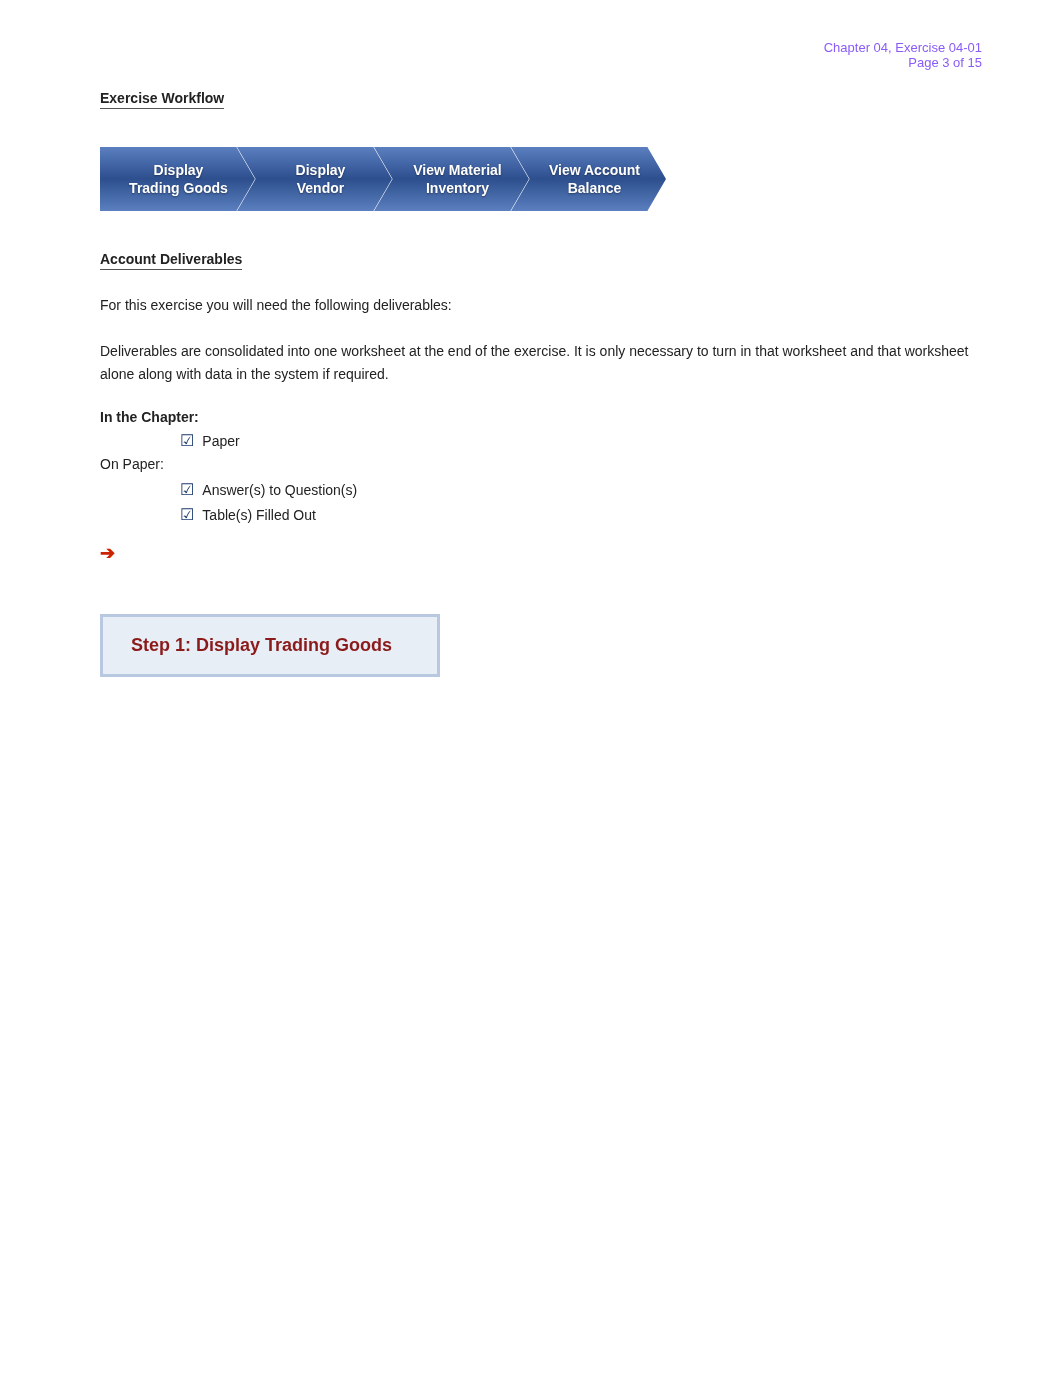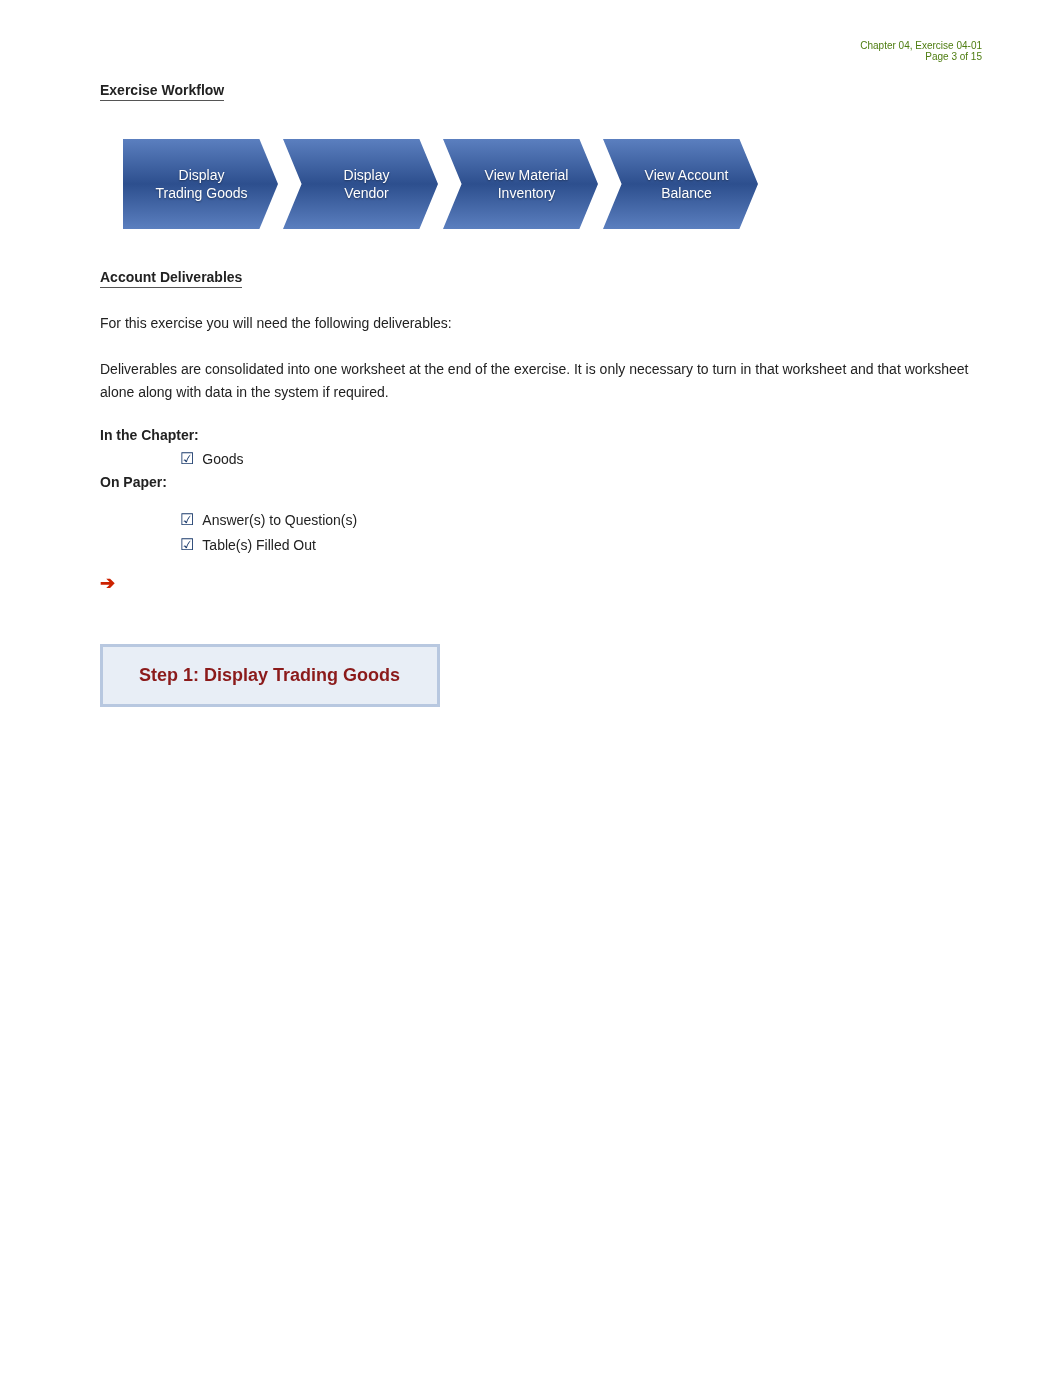--- a/index.html
+++ b/index.html
@@ -9,22 +9,22 @@
       font-family: Arial, sans-serif;
       font-size: 14px;
       color: #222;
       width: 1062px;
       min-height: 1377px;
       padding: 40px 80px 60px 100px;
     }
 
     .header-right {
       text-align: right;
-      font-size: 10px;
-      color: #4d7c0f;
+      font-size: 13px;
+      color: #8b5cf6;
       margin-bottom: 20px;
     }
 
     .section-heading {
       font-size: 14px;
       font-weight: bold;
       color: #222;
       border-bottom: 1.5px solid #555;
       display: inline-block;
       padding-bottom: 2px;
@@ -37,32 +37,31 @@
       align-items: center;
       margin: 10px 0 40px 0;
       gap: 0;
     }
 
     .arrow-step {
       position: relative;
       background: linear-gradient(180deg, #5b7fbf 0%, #2d4f8e 50%, #5b7fbf 100%);
       color: #fff;
       font-size: 14px;
-      font-weight: normal;
+      font-weight: bold;
       text-align: center;
       padding: 22px 18px 22px 30px;
       min-width: 155px;
-      height: 90px;
+      height: 64px;
       display: flex;
       align-items: center;
       justify-content: center;
       clip-path: polygon(0% 0%, 88% 0%, 100% 50%, 88% 100%, 0% 100%, 12% 50%);
       margin-right: -18px;
       z-index: 1;
-      margin-left: 23px;
     }
 
     .arrow-step:first-child {
       clip-path: polygon(0% 0%, 88% 0%, 100% 50%, 88% 100%, 0% 100%);
       padding-left: 20px;
       z-index: 4;
     }
 
     .arrow-step:nth-child(2) { z-index: 3; }
     .arrow-step:nth-child(3) { z-index: 2; }
@@ -89,23 +88,23 @@
       margin-bottom: 24px;
     }
 
     .in-system-label {
       font-weight: bold;
       font-size: 14px;
       margin-bottom: 6px;
     }
 
     .on-paper-label {
-      font-weight: bold;
-      font-size: 14px;
-      margin-bottom: 20px;
+      font-weight: normal;
+      font-size: 14px;
+      margin-bottom: 8px;
     }
 
     .checklist-item {
       display: flex;
       align-items: center;
       gap: 8px;
       margin-bottom: 6px;
       padding-left: 80px;
     }
 
@@ -137,21 +136,21 @@
       color: #222;
     }
 
     
     .step-box {
       background: #e8eef6;
       border-top: 3px solid #b8c8e0;
       border-left: 3px solid #b8c8e0;
       border-right: 3px solid #b8c8e0;
       border-bottom: 3px solid #b8c8e0;
-      padding: 18px 36px;
+      padding: 18px 28px;
       display: inline-block;
       min-width: 340px;
       margin-top: 20px;
     }
 
     .step-title {
       font-size: 18px;
       font-weight: bold;
       color: #8b1a1a;
     }
@@ -202,21 +201,21 @@
 <div class="deliverables-section">
   <div class="section-heading">Account Deliverables</div>
 
   <p class="para">For this exercise you will need the following deliverables:</p>
 
   <p class="para">Deliverables are consolidated into one worksheet at the end of the exercise. It is only necessary to turn in that worksheet and that worksheet alone along with data in the system if required.</p>
 
   <div class="in-system-label">In the Chapter:</div>
   <div class="checklist-item">
     <span class="checkbox-icon">☑</span>
-    <span class="checklist-text">Goods</span>
+    <span class="checklist-text">Paper</span>
   </div>
 
   <div class="on-paper-label">On Paper:</div>
   <div class="checklist-item">
     <span class="checkbox-icon">☑</span>
     <span class="checklist-text">Answer(s) to Question(s)</span>
   </div>
   <div class="checklist-item">
     <span class="checkbox-icon">☑</span>
     <span class="checklist-text">Table(s) Filled Out</span>

